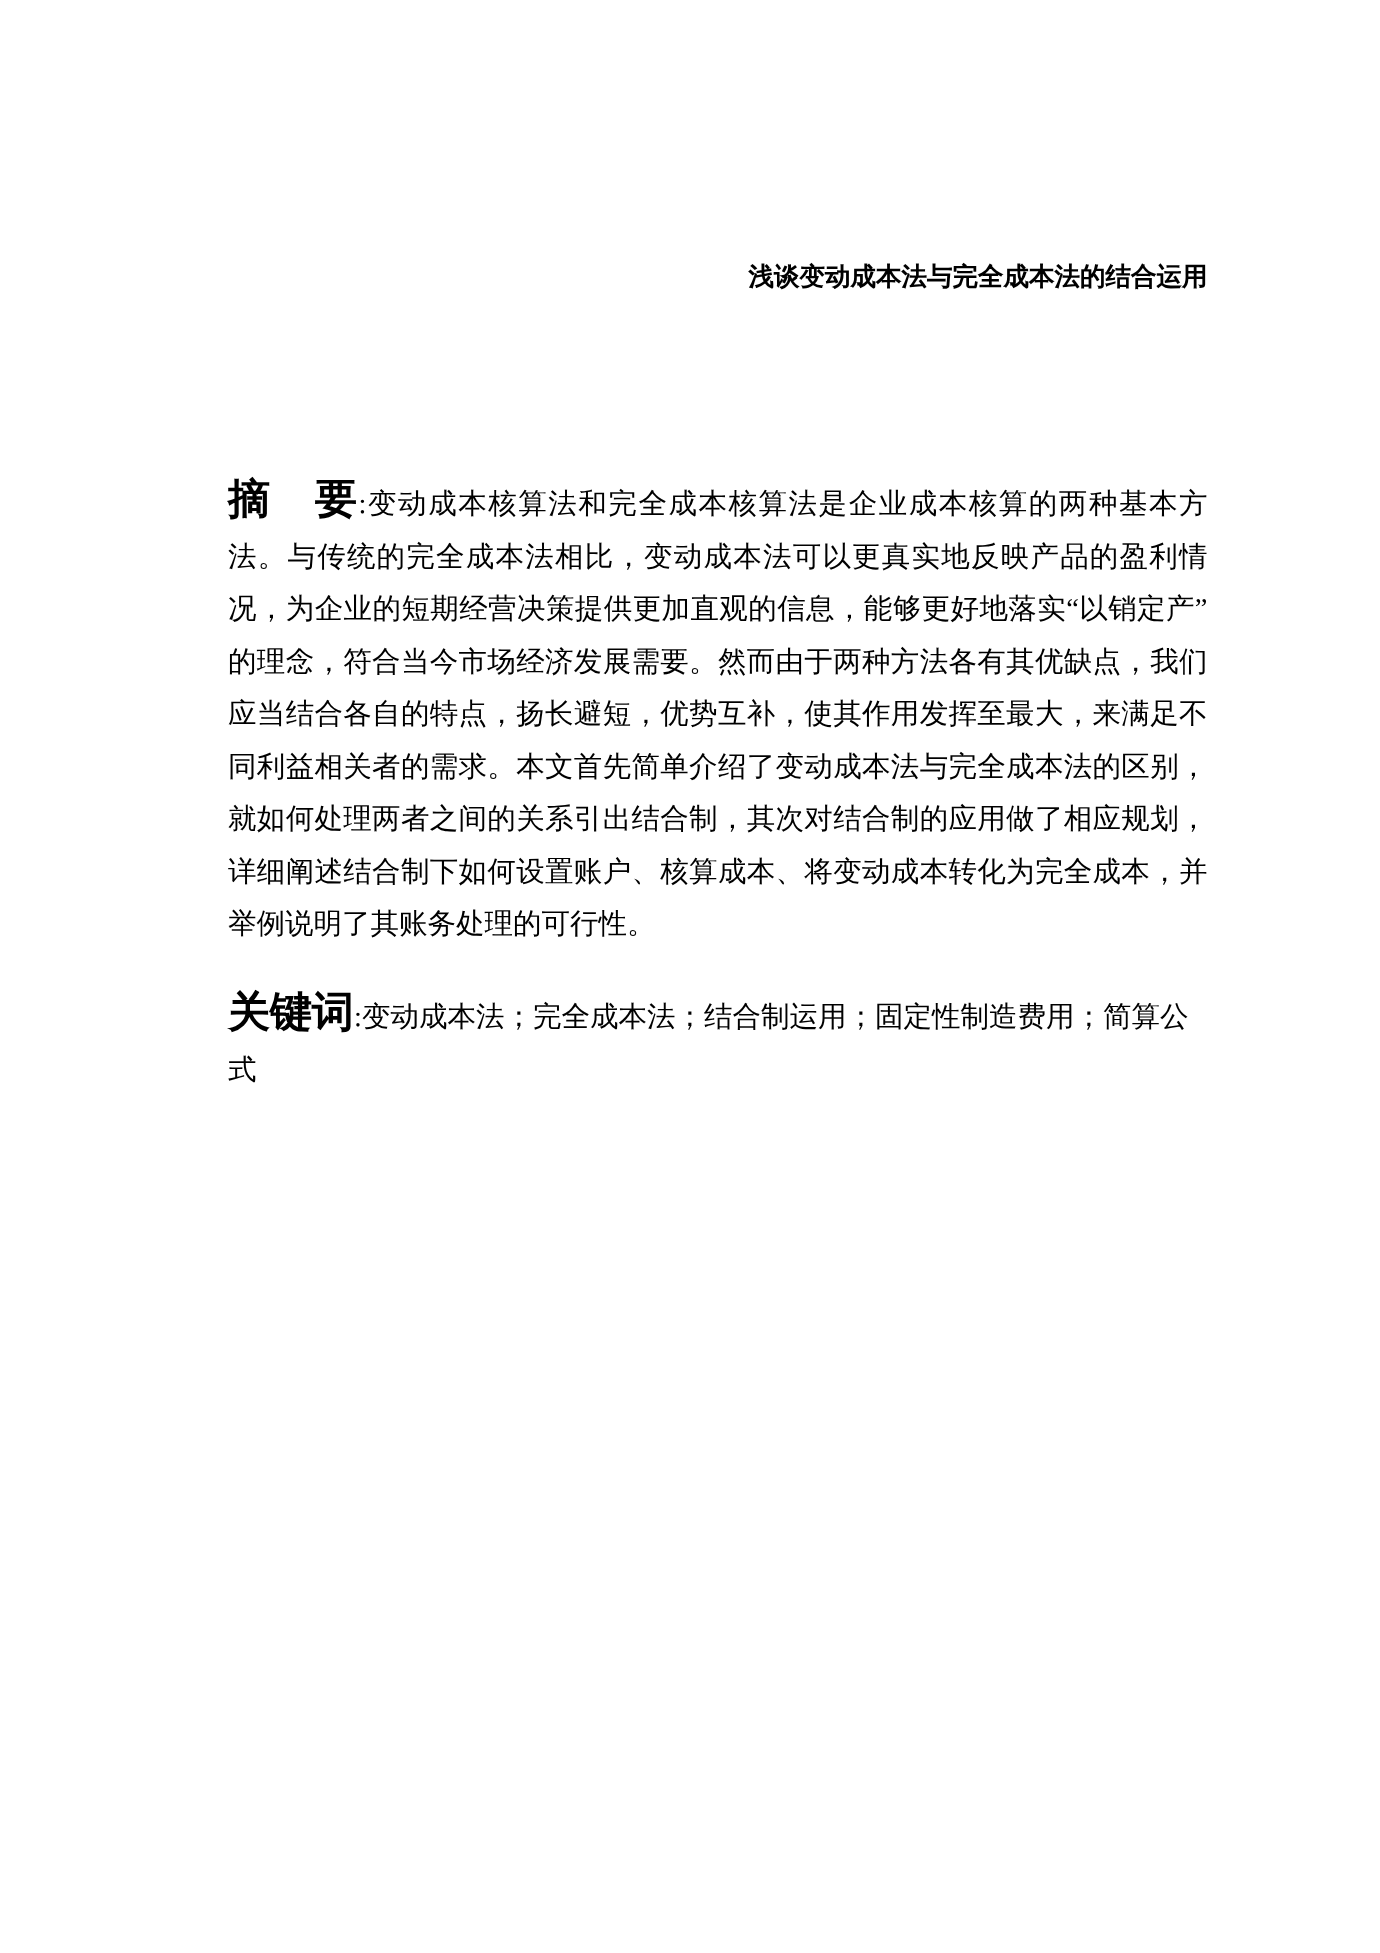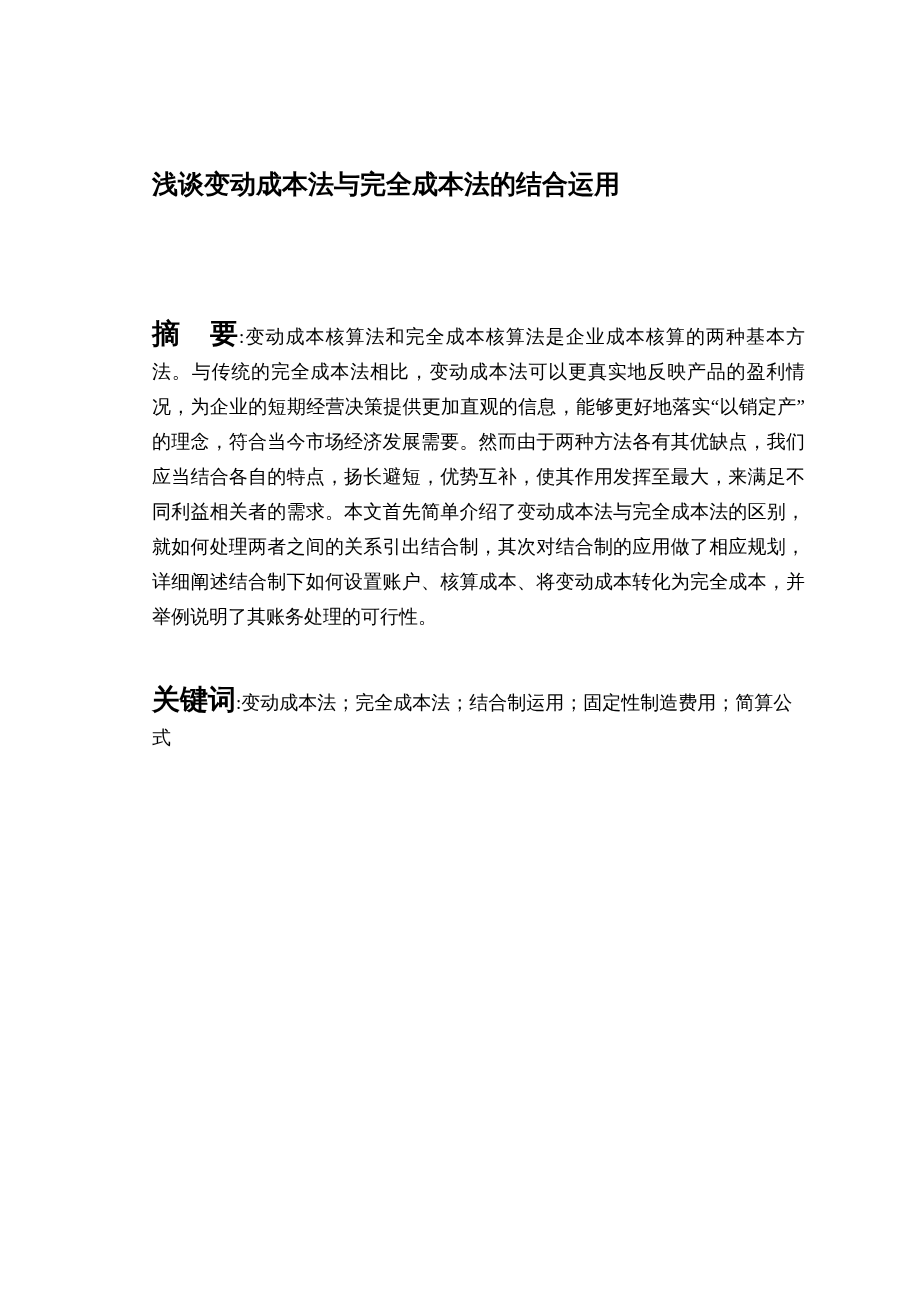--- a/index.html
+++ b/index.html
@@ -16,40 +16,40 @@
   }
   .page {
     box-sizing: border-box;
     width: 920px;
     height: 1302px;
     padding: 166px 115px 0 152px;
     background: #ffffff;
   }
   .doc-title {
     margin: 0 0 112px 0;
-    text-align: left;
-    font-size: 26px;
+    text-align: right;
+    font-size: 17px;
     line-height: 38px;
     font-weight: bold;
     letter-spacing: 0px;
   }
   .para {
     margin: 0;
     font-size: 19px;
     line-height: 35px;
     text-align: justify;
     text-justify: inter-ideograph;
     word-break: break-all;
   }
   .para .label {
     font-weight: bold;
     font-size: 28px;
   }
   .keywords {
-    margin-top: 48px;
+    margin-top: 24px;
     text-align: left;
   }
 </style>
 </head>
 <body>
 
 <div class="page">
 
   <h1 class="doc-title">浅谈变动成本法与完全成本法的结合运用</h1>
 

